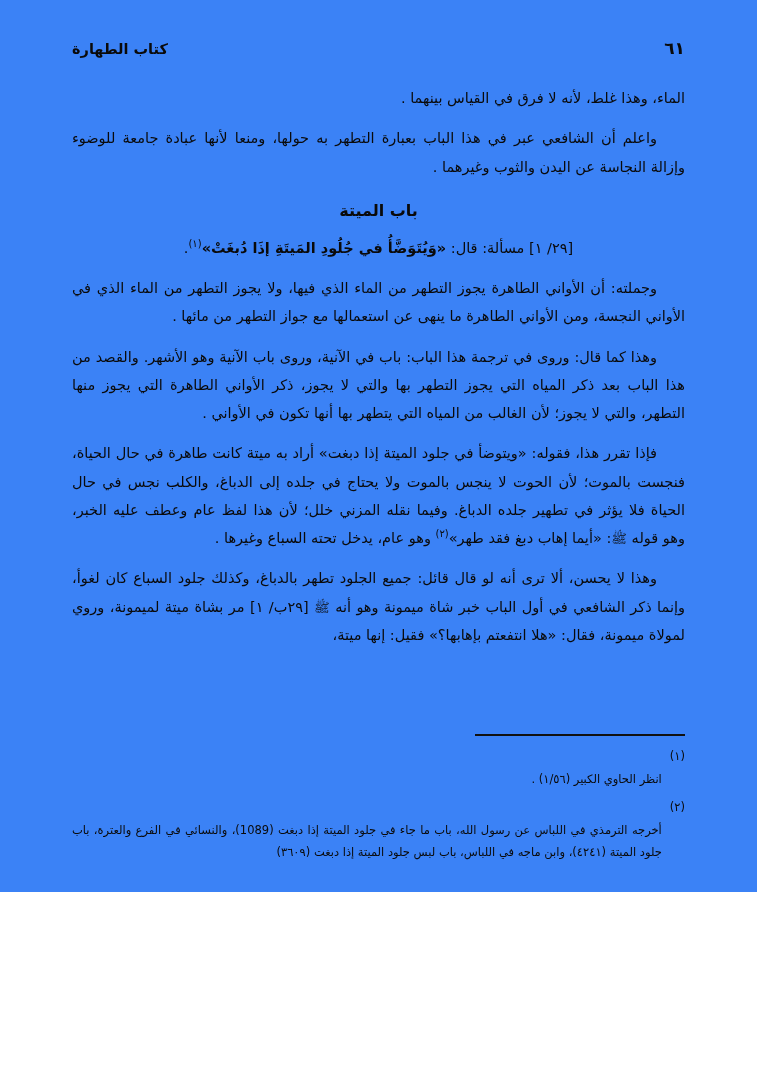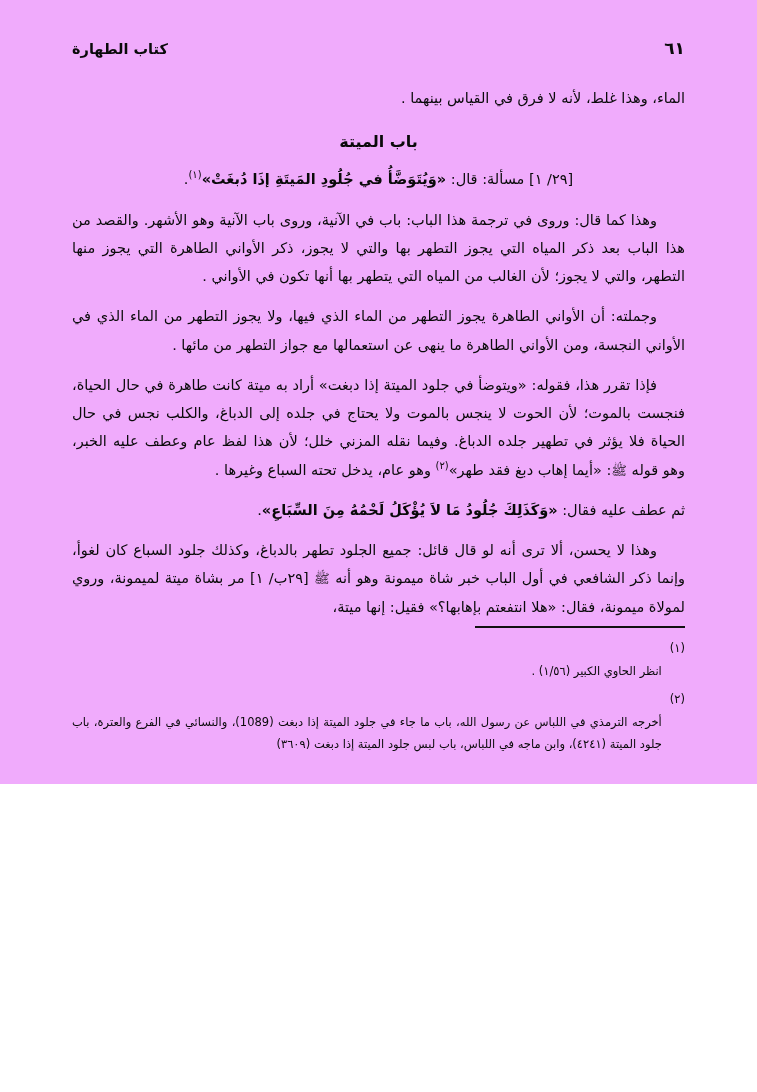--- a/index.html
+++ b/index.html
@@ -7,23 +7,23 @@
     padding: 0;
     background: #ffffff;
   }
   body {
     font-family: "DejaVu Sans", "Liberation Sans", sans-serif;
     color: #0a0a0a;
   }
   .page {
     position: relative;
     width: 757px;
-    height: 784px;
+    height: 892px;
     margin: 0 auto;
-    background: #f0abfc;
+    background: #3b82f6;
     overflow: hidden;
     box-sizing: border-box;
     padding: 0;
   }
   .content {
     position: absolute;
     top: 38px;
     right: 72px;
     left: 72px;
     bottom: 20px;
@@ -131,32 +131,32 @@
 
   <div class="content">
 
     <div class="header">
       <span class="book-title">كتاب الطهارة</span>
       <span class="page-number">٦١</span>
     </div>
 
     <p class="para first">الماء، وهذا غلط، لأنه لا فرق في القياس بينهما .</p>
 
+    <p class="para">واعلم أن الشافعي عبر في هذا الباب بعبارة التطهر به حولها، ومنعا لأنها عبادة جامعة للوضوء وإزالة النجاسة عن اليدن والثوب وغيرهما .</p>
 
     <h2 class="section-title">باب الميتة</h2>
 
     <p class="masala"><span>[٢٩/ ١] مسألة: قال: </span><span class="quote">«وَيُتَوَضَّأُ في جُلُودِ المَيتَةِ إذَا دُبغَتْ»</span><sup class="fn">(١)</sup>.</p>
 
+    <p class="para">وجملته: أن الأواني الطاهرة يجوز التطهر من الماء الذي فيها، ولا يجوز التطهر من الماء الذي في الأواني النجسة، ومن الأواني الطاهرة ما ينهى عن استعمالها مع جواز التطهر من مائها .</p>
+
     <p class="para">وهذا كما قال: وروى في ترجمة هذا الباب: باب في الآنية، وروى باب الآنية وهو الأشهر. والقصد من هذا الباب بعد ذكر المياه التي يجوز التطهر بها والتي لا يجوز، ذكر الأواني الطاهرة التي يجوز منها التطهر، والتي لا يجوز؛ لأن الغالب من المياه التي يتطهر بها أنها تكون في الأواني .</p>
-
-    <p class="para">وجملته: أن الأواني الطاهرة يجوز التطهر من الماء الذي فيها، ولا يجوز التطهر من الماء الذي في الأواني النجسة، ومن الأواني الطاهرة ما ينهى عن استعمالها مع جواز التطهر من مائها .</p>
 
     <p class="para gap-top"><span>فإذا تقرر هذا، فقوله: «ويتوضأ في جلود الميتة إذا دبغت» أراد به ميتة كانت طاهرة في حال الحياة، فنجست بالموت؛ لأن الحوت لا ينجس بالموت ولا يحتاج في جلده إلى الدباغ، والكلب نجس في حال الحياة فلا يؤثر في تطهير جلده الدباغ. وفيما نقله المزني خلل؛ لأن هذا لفظ عام وعطف عليه الخبر، وهو قوله </span><span class="sallam">ﷺ</span><span>: «أيما إهاب دبغ فقد طهر»</span><sup class="fn">(٢)</sup><span> وهو عام، يدخل تحته السباع وغيرها .</span></p>
 
-    <p class="para noindent centered-line"><span>ثم عطف عليه فقال: </span><span class="quote">«وَكَذَلِكَ جُلُودُ مَا لاَ يُؤْكَلُ لَحْمُهُ مِنَ السِّبَاعِ»</span><span>.</span></p>
 
     <p class="para"><span>وهذا لا يحسن، ألا ترى أنه لو قال قائل: جميع الجلود تطهر بالدباغ، وكذلك جلود السباع كان لغوأ، وإنما ذكر الشافعي في أول الباب خبر شاة ميمونة وهو أنه </span><span class="sallam">ﷺ</span><span> [٢٩ب/ ١] مر بشاة ميتة لميمونة، وروي لمولاة ميمونة، فقال: «هلا انتفعتم بإهابها؟» فقيل: إنها ميتة،</span></p>
 
   </div>
 
   <div class="footnotes">
     <div class="fn-rule"></div>
 
     <div class="fn-item">
       <span class="fn-num">(١)</span>

